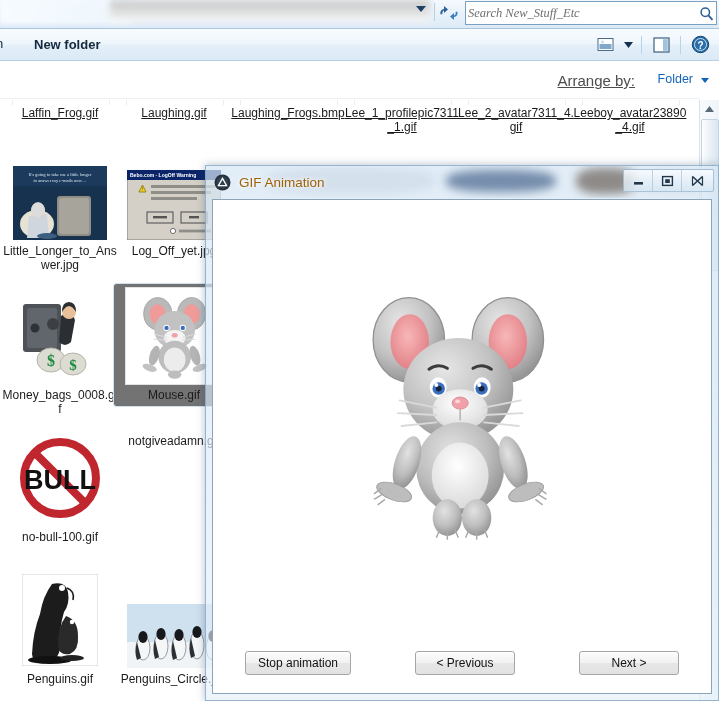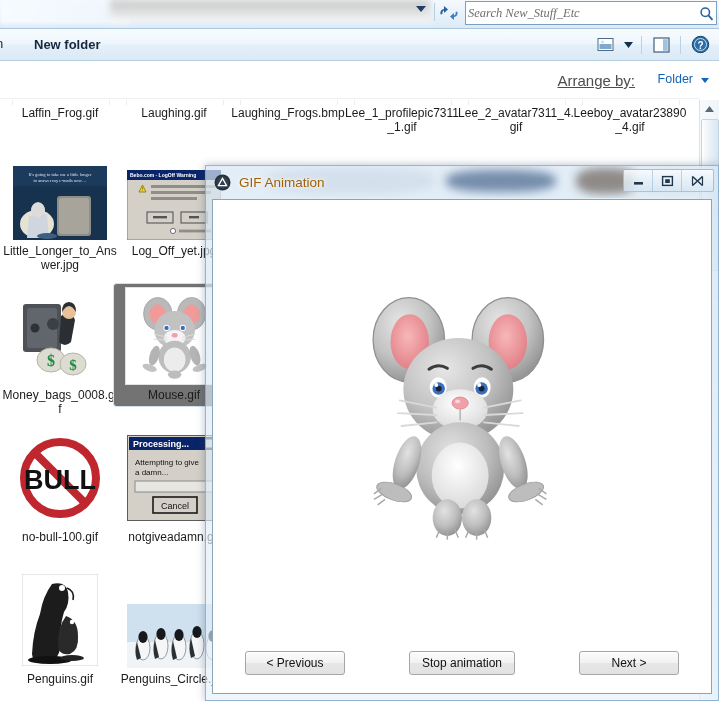--- a/index.html
+++ b/index.html
@@ -63,21 +63,21 @@
   .cell .thumbwrap{width:96px;height:96px;margin:0 auto;display:flex;
      align-items:flex-end;justify-content:center;}
   .cell .thumb{max-width:94px;max-height:94px;}
   .cell .cap{font-size:12px;line-height:14px;color:#1b1b1b;margin-top:4px;
      word-wrap:break-word;padding:0 2px;}
   .cell.sel{background:#737373;outline:1px solid #cfe0ef;border-radius:2px;}
   .cell.sel .thumbwrap{background:#ffffff;outline:1px solid #e2e2e2;}
 
   
   .row-clip{height:44px;position:relative;}
-  .row-clip .cell{width:120px;}
+  .row-clip .cell{width:120px;text-decoration:underline;}
   .row-clip .cap{margin-top:6px;}
   .clip-top{position:absolute;top:0;width:96px;height:5px;left:12px;
      background:#ffffff;border-left:1px solid #ededed;border-right:1px solid #ededed;}
 
   
   .vscroll{position:absolute;right:0;top:100px;width:19px;height:601px;
      background:linear-gradient(to right,#f7fbfe,#eef4f9);border-left:1px solid #d6e2ec;}
   .vs-up{position:absolute;top:0;left:0;width:18px;height:18px;
      display:flex;align-items:center;justify-content:center;}
   .vs-thumb{position:absolute;top:19px;left:1px;width:16px;height:150px;
@@ -316,33 +316,20 @@
             <rect width="94" height="90" fill="#ffffff"></rect>
             <circle cx="47" cy="45" r="36" fill="none" stroke="#c0262e" stroke-width="8"></circle>
             <line x1="21" y1="19" x2="73" y2="71" stroke="#c0262e" stroke-width="8"></line>
             <text x="47" y="56" font-size="27" font-weight="bold" fill="#111111" text-anchor="middle" font-family="Liberation Sans, sans-serif">BULL</text>
           </svg>
         </div>
         <div class="cap">no-bull-100.gif</div>
         </div>
 
       <div class="cell" style="left:114px;top:0">
-        <div class="thumbwrap" style="align-items:center">
-          <svg class="thumb" width="94" height="86" viewBox="0 0 94 86">
-            <rect width="94" height="86" fill="#d4d0c8" stroke="#5c5c5c" stroke-width="2"></rect>
-            <rect x="2" y="2" width="90" height="13" fill="#0a246a"></rect>
-            <text x="6" y="12" font-size="9" font-weight="bold" fill="#ffffff" font-family="Liberation Sans, sans-serif">Processing...</text>
-            <rect x="78" y="4" width="12" height="9" fill="#d4d0c8" stroke="#333"></rect>
-            <text x="8" y="30" font-size="8" fill="#111" font-family="Liberation Sans, sans-serif">Attempting to give</text>
-            <text x="8" y="40" font-size="8" fill="#111" font-family="Liberation Sans, sans-serif">a damn...</text>
-            <rect x="8" y="46" width="78" height="11" fill="#e8e6e0" stroke="#8a8a8a"></rect>
-            <rect x="26" y="62" width="44" height="16" fill="#d4d0c8" stroke="#1a1a1a" stroke-width="1.6"></rect>
-            <text x="48" y="73.5" font-size="9" fill="#111" text-anchor="middle" font-family="Liberation Sans, sans-serif">Cancel</text>
-          </svg>
-        </div>
         <div class="cap">notgiveadamn.gif</div>
         </div>
     </div>
 
     <div class="row" style="height:144px;margin-top:-2px">
       <div class="cell" style="left:0px;top:0">
         <div class="thumbwrap" style="align-items:center">
           <svg class="thumb" width="76" height="92" viewBox="0 0 76 92">
             <rect width="76" height="92" fill="#ffffff" stroke="#cfcfcf"></rect>
             <path d="M30 10 q14 -3 16 8 q2 12 -4 20 q-5 16 -4 36 q-1 12 -14 14 q-14 1 -14 -8 q1 -22 8 -40 q3 -18 12 -30 Z" fill="#1c1c1c"></path>
@@ -525,19 +512,19 @@
             <path d="M52 133 L52 138"></path>
             <path d="M56 132 L58 137"></path>
           <path d="M64 132 L62 137"></path>
             <path d="M68 133 L68 138"></path>
             <path d="M72 132 L74 137"></path>
         </g>
       </svg>
     </div>
 
     <div class="btnrow">
+      <div class="w7btn wide">Stop animation</div>
       <div class="w7btn">&lt;  Previous</div>
-      <div class="w7btn wide">Stop animation</div>
       <div class="w7btn">Next  &gt;</div>
     </div>
 
   </div>
 </div>
 
 </body></html>

